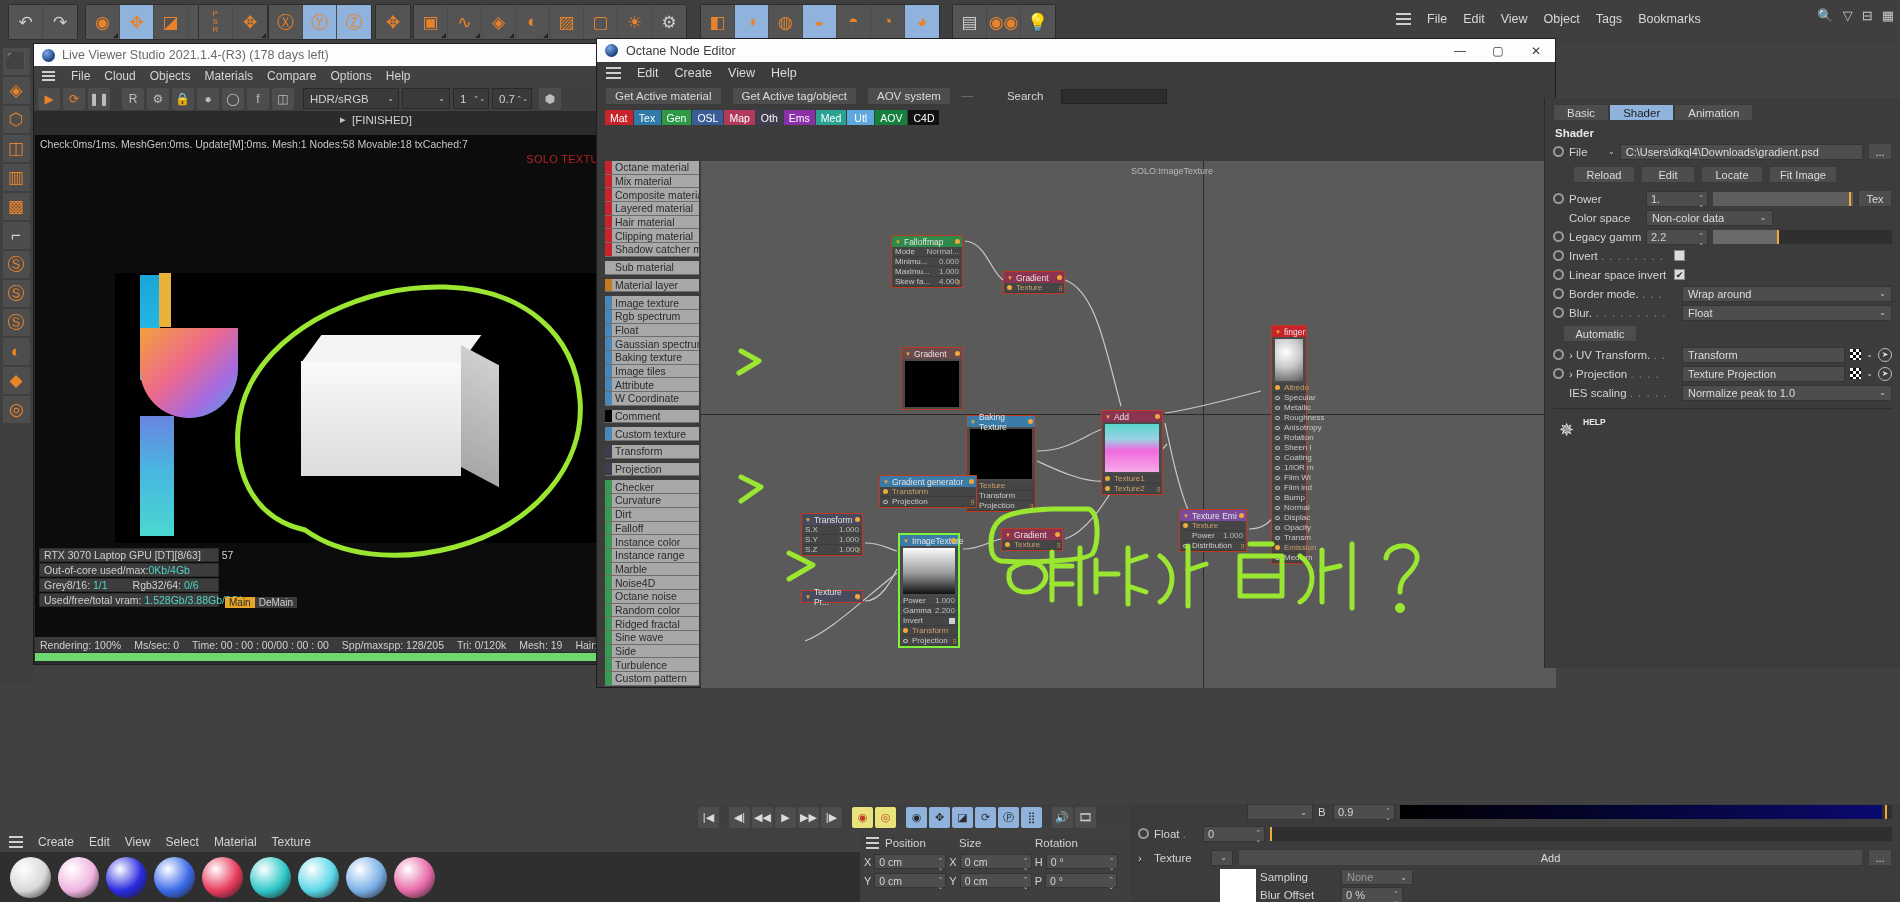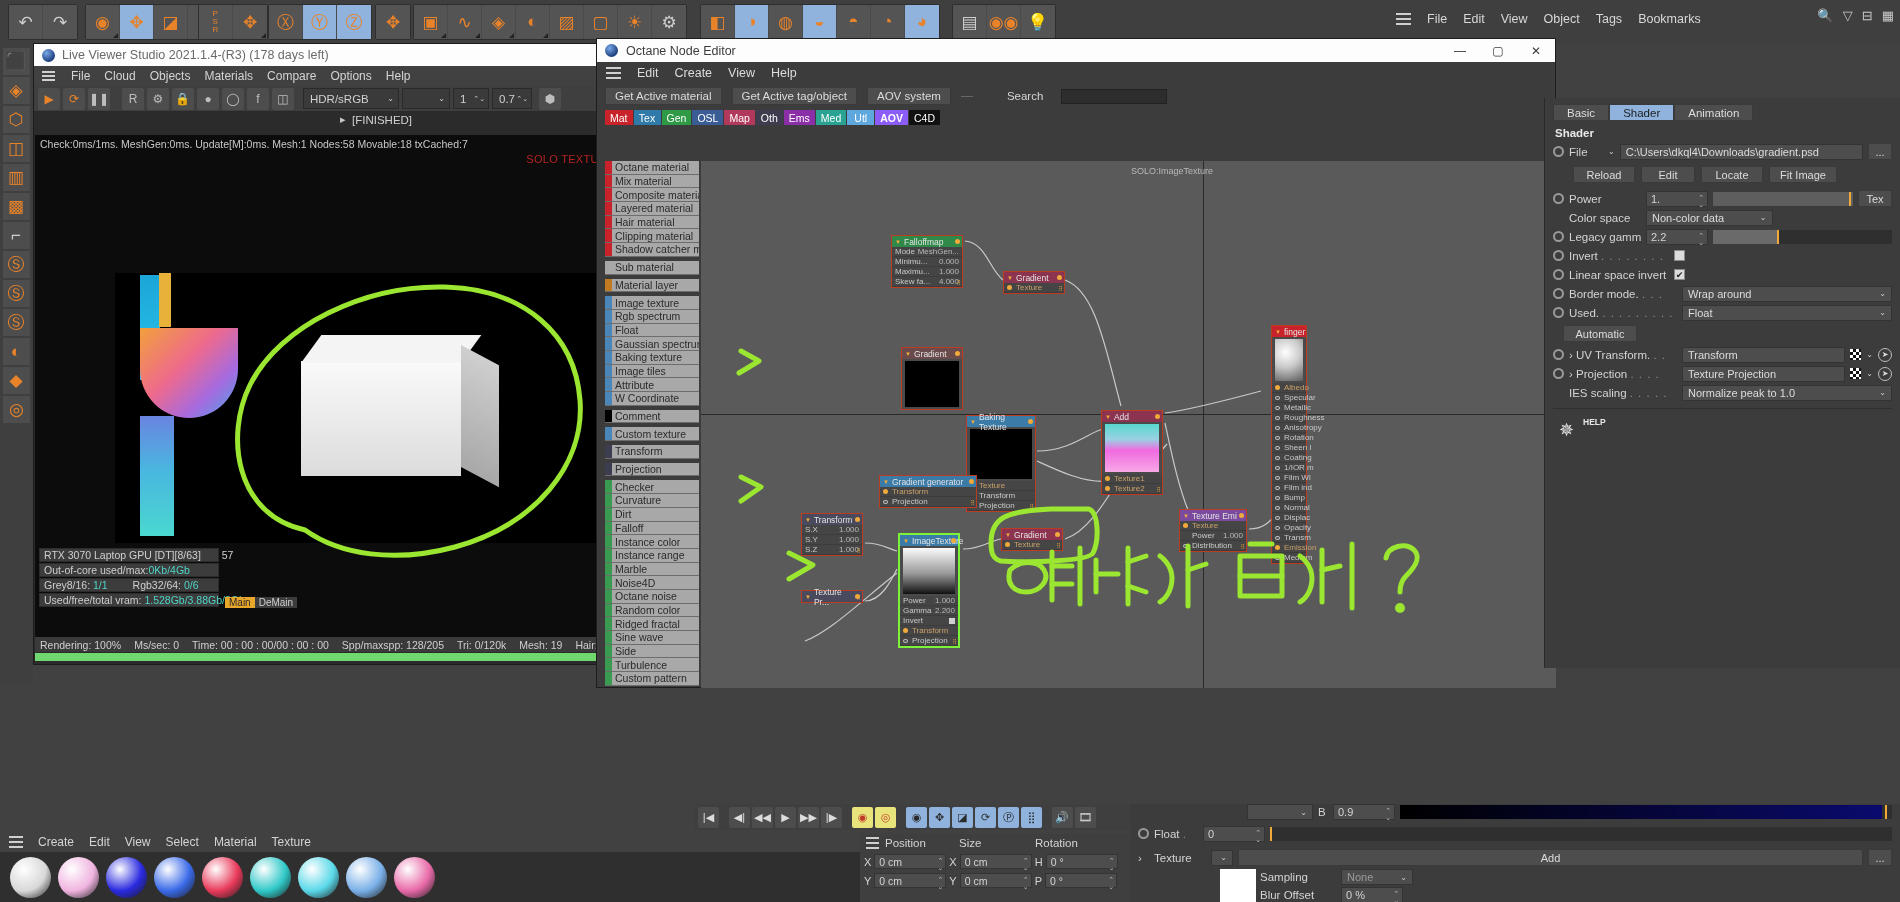--- a/index.html
+++ b/index.html
@@ -406,21 +406,21 @@
     <div class="cat-row" id="cat-row">
         <div class="cat" style="background: rgb(200, 34, 42);">Mat</div>
         <div class="cat" style="background: rgb(47, 122, 168);">Tex</div>
         <div class="cat" style="background: rgb(47, 154, 70);">Gen</div>
         <div class="cat" style="background: rgb(58, 93, 150);">OSL</div>
         <div class="cat" style="background: rgb(176, 57, 92);">Map</div>
         <div class="cat" style="background: rgb(61, 61, 79);">Oth</div>
         <div class="cat" style="background: rgb(138, 47, 168);">Ems</div>
         <div class="cat" style="background: rgb(42, 163, 147);">Med</div>
         <div class="cat" style="background: rgb(95, 168, 221);">Utl</div>
-        <div class="cat" style="background: #8b5cf6; font-weight: bold;">AOV</div>
+        <div class="cat" style="background: #15803d;">AOV</div>
         <div class="cat" style="background: rgb(17, 17, 17);">C4D</div>
       </div>
 
     <div class="node-list" id="node-list">
         <div class="nl-item">
           <span class="nl-swatch" style="background: rgb(200, 34, 42);"></span>
           <span>Octane material</span>
         </div>
         <div class="nl-item">
           <span class="nl-swatch" style="background: rgb(200, 34, 42);"></span>
@@ -597,21 +597,21 @@
       </svg>
 
       <div class="node" style="left:190px;top:74px;width:72px;">
         <div class="nhead" style="background:#2f8a4a;">
           <span class="tri">▼</span>
           <span>Falloffmap</span>
           <span class="port-o"></span>
         </div>
         <div class="nrow">
             <span class="lbl">Mode</span>
-            <span class="val">MeshGen...</span>
+            <span class="val">Normal...</span>
           </div>
         <div class="nrow">
             <span class="lbl">Minimu...</span>
             <span class="val">0.000</span>
           </div>
         <div class="nrow">
             <span class="lbl">Maximu...</span>
             <span class="val">1.000</span>
           </div>
         <div class="nrow">
@@ -1004,21 +1004,21 @@
       </span>
       <div class="sel-field">
         <span>Wrap around</span>
           <span class="cv">⌄</span>
       </div>
     </div>
 
     <div class="prow">
       <span class="radio"></span>
       <span class="plabel">
-        <span>Used.</span> <span class="dots">. . . . . . . . .</span>
+        <span>Blur.</span> <span class="dots">. . . . . . . . .</span>
       </span>
       <div class="sel-field">
         <span>Float</span>
           <span class="cv">⌄</span>
       </div>
     </div>
 
     <div style="padding:3px 8px 0 18px;">
       <div class="btn-sm" style="width:74px;">Automatic</div>
     </div>

